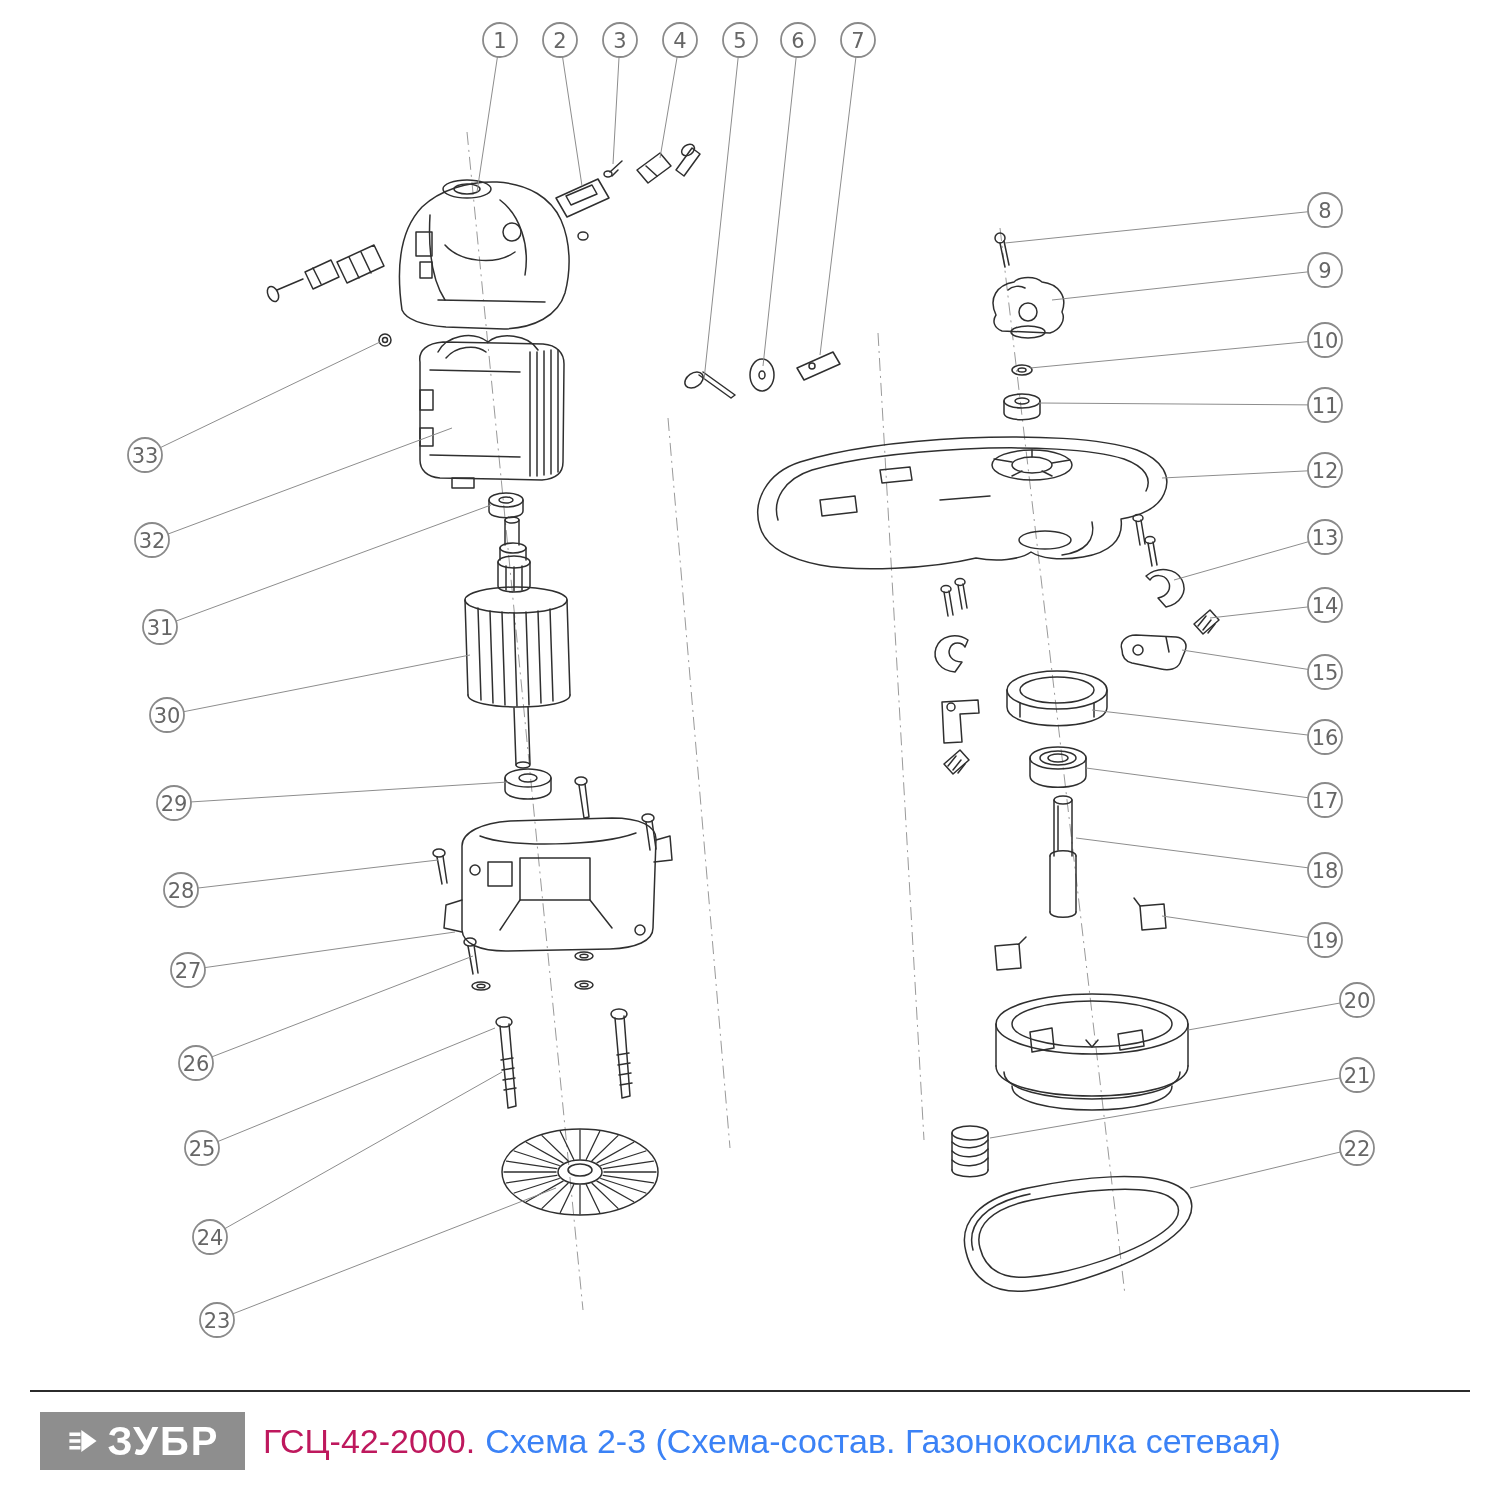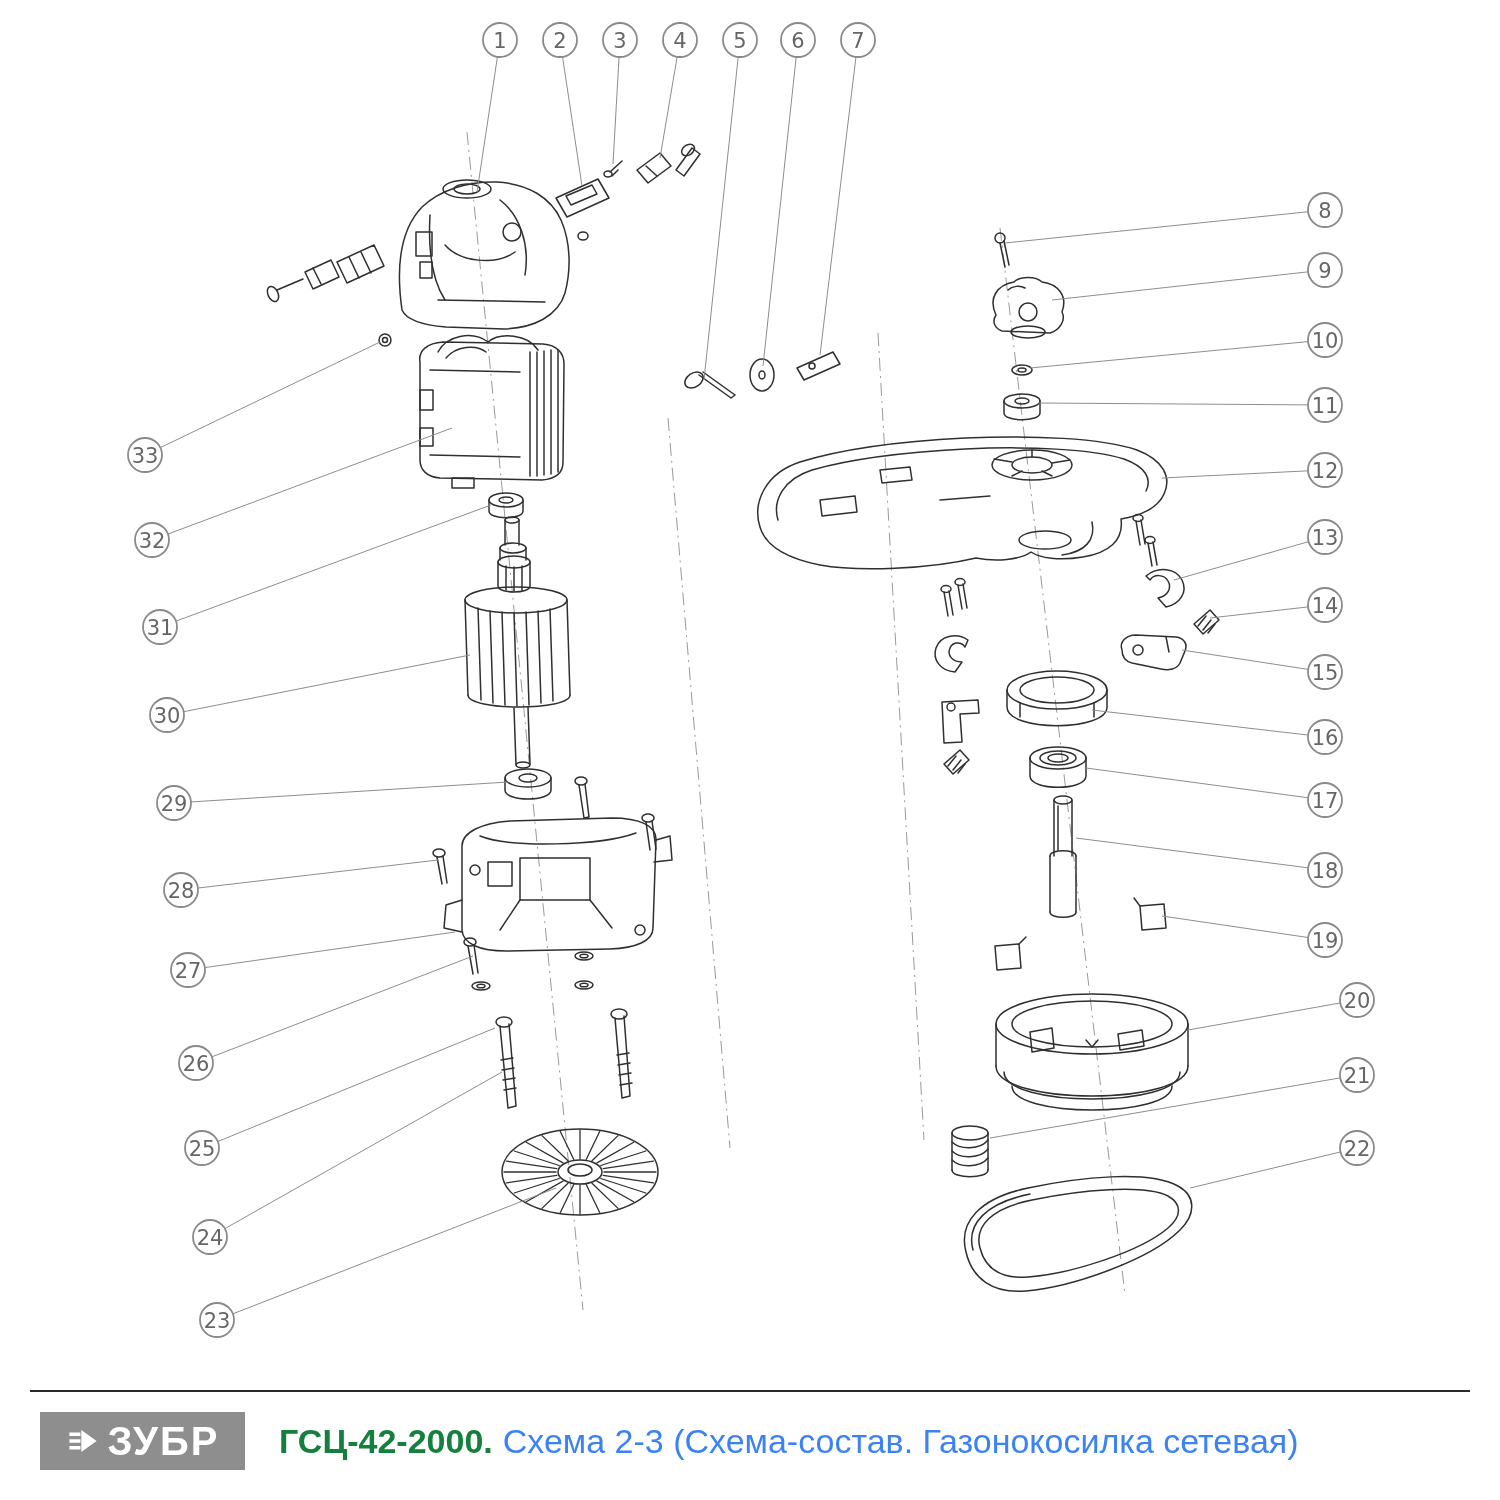--- a/index.html
+++ b/index.html
@@ -9,26 +9,26 @@
   
   .part, .part path, .part ellipse, .part circle, .part line, .part rect{
     fill:none;stroke:#2f2f2f;stroke-width:1.5;stroke-linecap:round;stroke-linejoin:round;}
   .cl line{stroke:#9a9a9a;stroke-width:1;stroke-dasharray:13 5 2 5;}
   #leader-lines line{stroke:#8d8d8d;stroke-width:1;}
   #callouts circle{fill:#ffffff;stroke:#8a8a8a;stroke-width:1.8;}
   #callouts text{fill:#666666;font-family:"DejaVu Sans",sans-serif;font-size:21px;text-anchor:middle;}
   #fan-blades line{stroke:#2f2f2f;stroke-width:1.3;}
   
   .footer-rule{position:absolute;left:30px;right:30px;top:1390px;height:0;border-top:2px solid #2b2b2b;}
-  .footer-row{position:absolute;left:40px;right:40px;top:1410px;height:62px;display:flex;align-items:center;gap:34px;}
+  .footer-row{position:absolute;left:40px;right:40px;top:1410px;height:62px;display:flex;align-items:center;gap:18px;}
   .logo{display:flex;align-items:center;justify-content:center;gap:8px;width:205px;height:58px;background:#8e8e8e;}
   .logo span{color:#ffffff;font-weight:bold;font-size:40px;letter-spacing:2px;line-height:1;}
   .logo svg{display:block;}
   .scheme-title{font-size:34px;white-space:nowrap;}
-  .scheme-title .model{font-weight:bold;color:#15803d;margin-right:10px;}
+  .scheme-title .model{font-weight:normal;color:#be185d;margin-right:10px;}
   .scheme-title .subtitle{font-weight:normal;color:#3b82f6;}
 </style>
 </head>
 <body>
 
 <div class="page">
 
   <svg id="diagram-svg" width="1500" height="1390" viewBox="0 0 1500 1390" xmlns="http://www.w3.org/2000/svg">
 
     <g class="cl">

